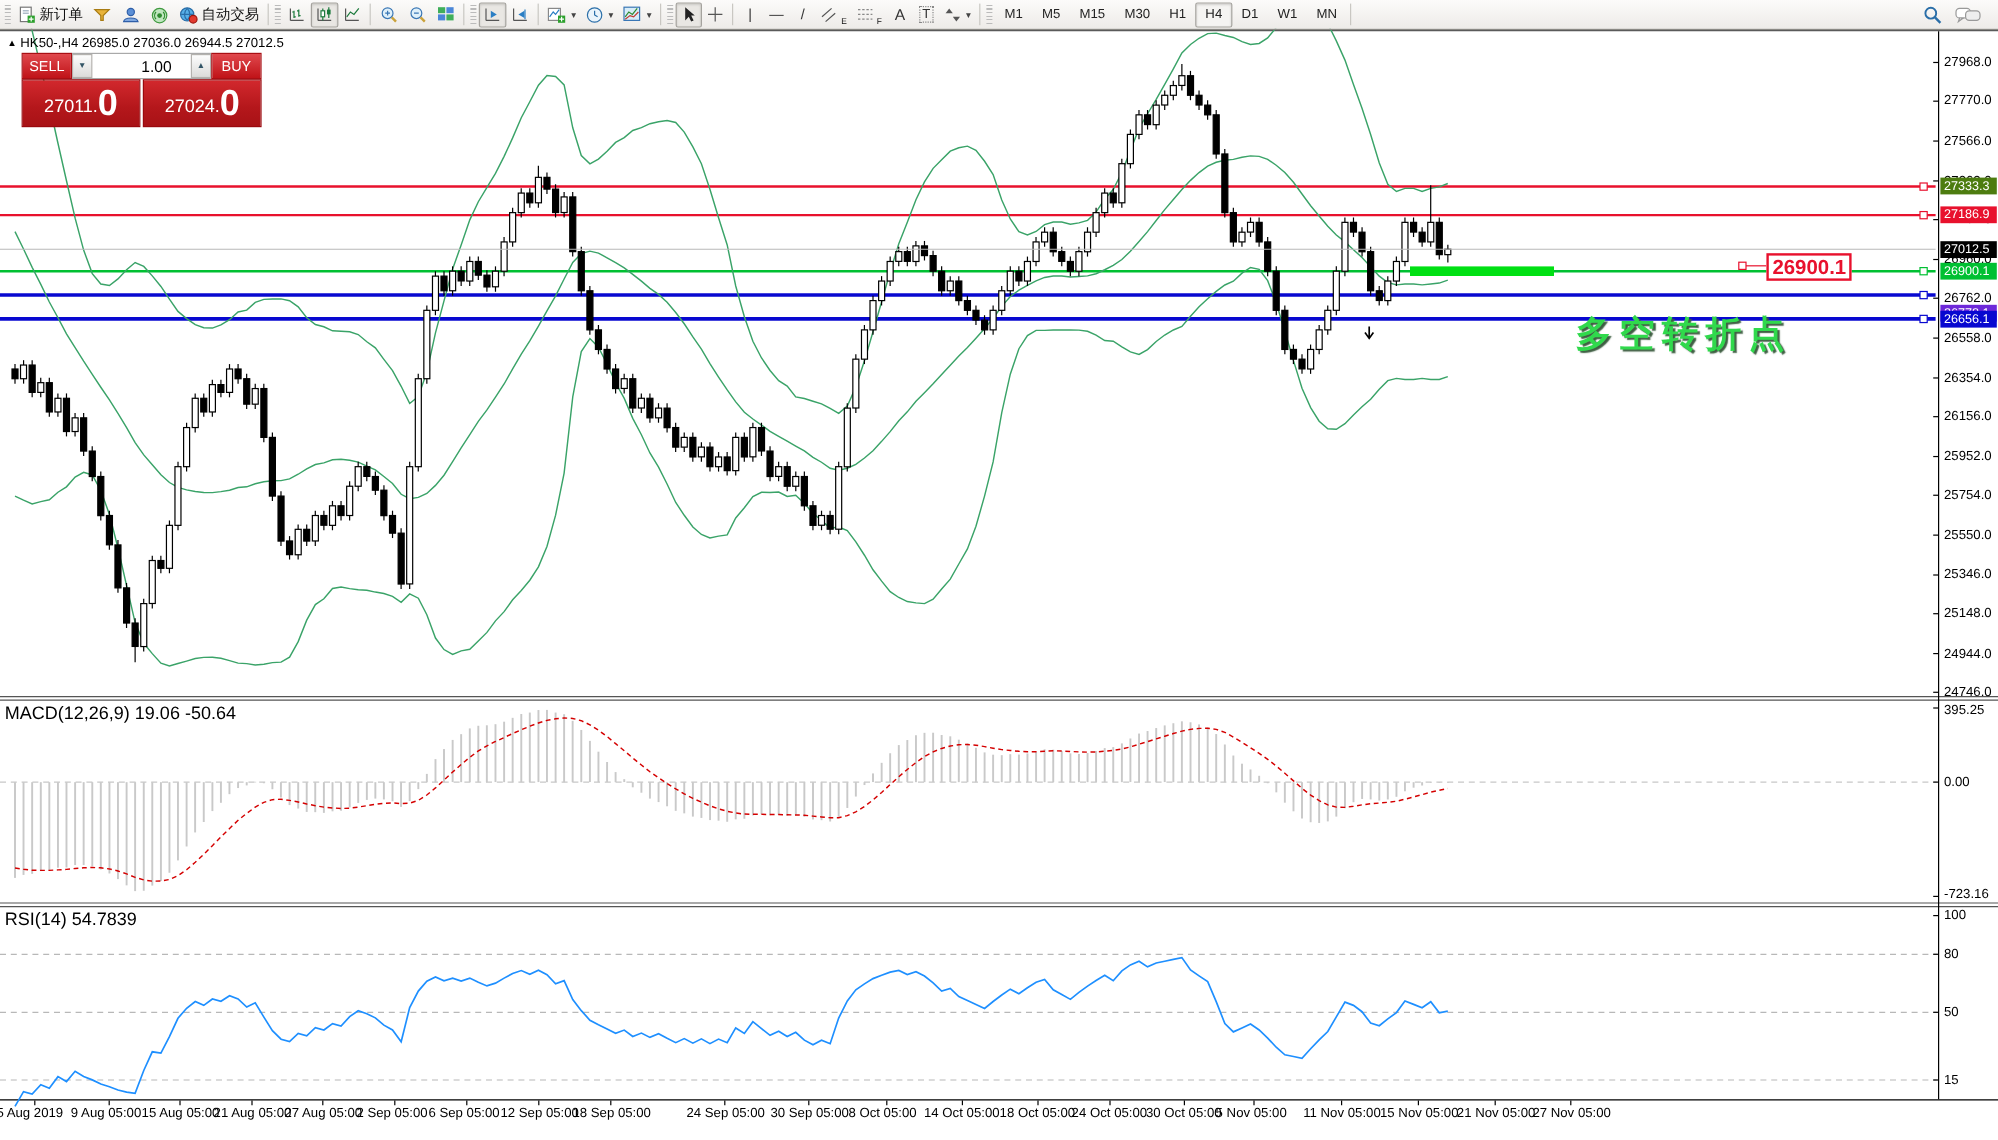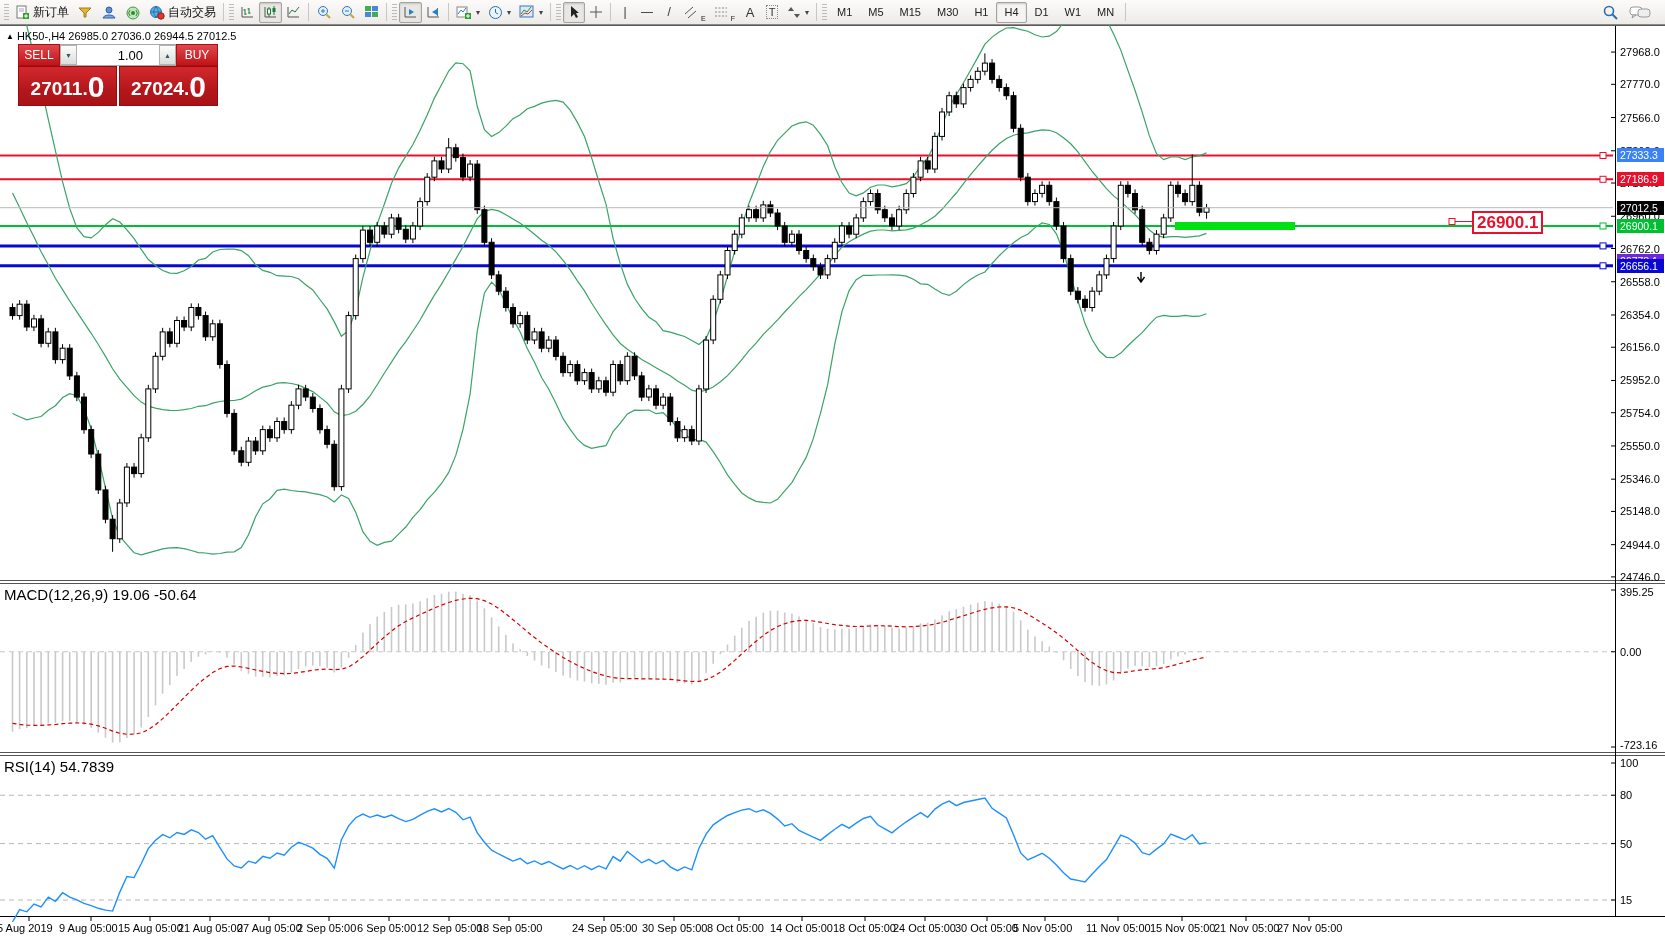--- a/index.html
+++ b/index.html
@@ -39,21 +39,21 @@
   .tp-btn { width:53px; background:linear-gradient(#e0484d,#c01318); color:#fff; font-size:12px;
     display:flex; align-items:center; justify-content:center; border:1px solid #a90f14; }
   #tp-vol { flex:1; display:flex; border-top:1px solid #a9a9a9; border-bottom:1px solid #a9a9a9;gap:12px; }
   .vol-step { width:17px; background:linear-gradient(#fdfdfd,#dcdcda); border:1px solid #b4b2ae;
     font-size:7px; color:#356; display:flex; align-items:center; justify-content:center; }
   .vol-input { flex:1; width:58px; border:none; outline:none; text-align:right; font-size:13px; padding-right:4px;
     font-family:"Liberation Sans", sans-serif; }
   #tp-row2 { display:flex; height:40px; gap:2px; margin-top:0px; }
   .tp-price { flex:1; background:linear-gradient(#d2282d,#b4171b 60%,#a81216); color:#fff;
     display:flex; align-items:flex-end; justify-content:center; padding-bottom:3px; border:1px solid #99090e; }
-  .tp-price .main { font-size:19px; font-weight:bold; line-height:26px; }
+  .tp-price .main { font-size:15px; font-weight:normal; line-height:26px; }
   .tp-price .big { font-size:30px; font-weight:bold; line-height:30px; }
 
   .ind-label { font-size:15px; color:#000; z-index:4; }
 
   .axis-text { position:absolute; font-size:11px; color:#000; z-index:3; white-space:nowrap; }
   .axis-tag { position:absolute; left:1617px; width:47px; height:14px; line-height:14px; z-index:4;
     color:#fff; font-size:10.5px; padding-left:3px; white-space:nowrap; }
   .date-text { position:absolute; font-size:11px; color:#000; z-index:3; white-space:nowrap; }
 
   #annot-turning { left:1313px; top:258px; font-size:30px; font-weight:bold; color:#30d94c;
@@ -887,41 +887,42 @@
       <div class="tp-price">
         <span class="main">27024.</span>
           <span class="big">0</span>
       </div>
     </div>
   </div>
 
   <div class="overlay ind-label" style="left:4px;top:586px">MACD(12,26,9) 19.06 -50.64</div>
   <div class="overlay ind-label" style="left:4px;top:758px">RSI(14) 54.7839</div>
 
+  <div class="overlay" id="annot-turning">多空转折点</div>
   <div class="overlay" id="annot-pricebox">26900.1</div>
 
   <div id="price-axis-labels">
       <div class="axis-text" style="left:1620px;top:46px">27968.0</div>
       <div class="axis-text" style="left:1620px;top:78px">27770.0</div>
       <div class="axis-text" style="left:1620px;top:112px">27566.0</div>
       <div class="axis-text" style="left:1620px;top:145px">27362.0</div>
       <div class="axis-text" style="left:1620px;top:177px">27164.0</div>
       <div class="axis-text" style="left:1620px;top:210px">26960.0</div>
       <div class="axis-text" style="left:1620px;top:243px">26762.0</div>
       <div class="axis-text" style="left:1620px;top:276px">26558.0</div>
       <div class="axis-text" style="left:1620px;top:309px">26354.0</div>
       <div class="axis-text" style="left:1620px;top:341px">26156.0</div>
       <div class="axis-text" style="left:1620px;top:374px">25952.0</div>
       <div class="axis-text" style="left:1620px;top:407px">25754.0</div>
       <div class="axis-text" style="left:1620px;top:440px">25550.0</div>
       <div class="axis-text" style="left:1620px;top:473px">25346.0</div>
       <div class="axis-text" style="left:1620px;top:505px">25148.0</div>
       <div class="axis-text" style="left:1620px;top:539px">24944.0</div>
       <div class="axis-text" style="left:1620px;top:571px">24746.0</div>
-      <div class="axis-tag" style="top:148px;background:#3b82f6">27333.3</div>
+      <div class="axis-tag" style="top:148px;background:#4d7c0f">27333.3</div>
       <div class="axis-tag" style="top:172px;background:#e8112d">27186.9</div>
       <div class="axis-tag" style="top:219px;background:#00c032">26900.1</div>
       <div class="axis-tag" style="top:254px;background:#6d28d9">26778.1</div>
       <div class="axis-tag" style="top:259px;background:#0808d0">26656.1</div>
       <div class="axis-tag" style="top:201px;background:#000000">27012.5</div>
     </div>
   <div id="indicator-axis-labels">
       <div class="axis-text" style="left:1620px;top:586px">395.25</div>
       <div class="axis-text" style="left:1620px;top:646px">0.00</div>
       <div class="axis-text" style="left:1620px;top:739px">-723.16</div>

